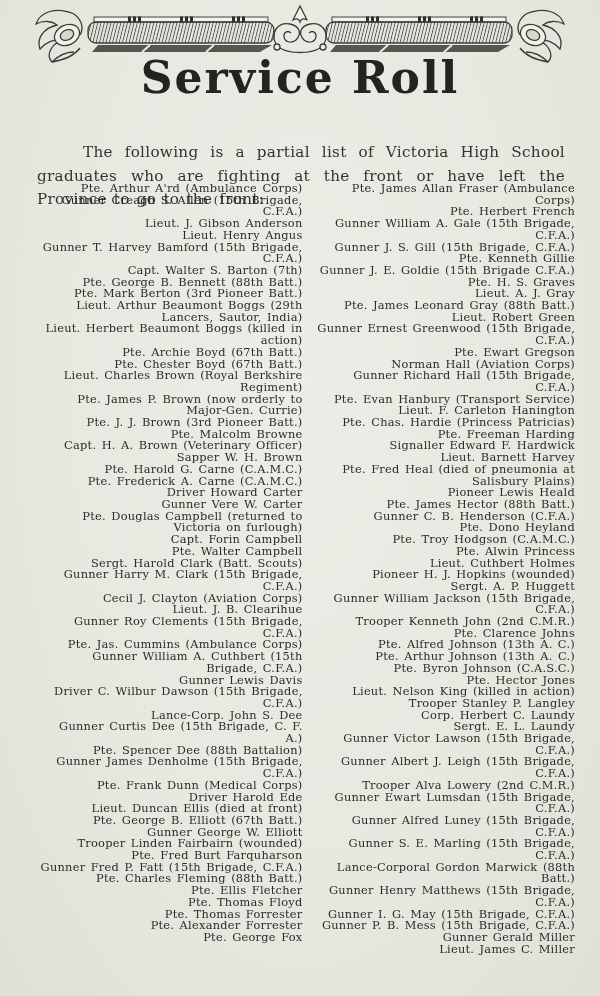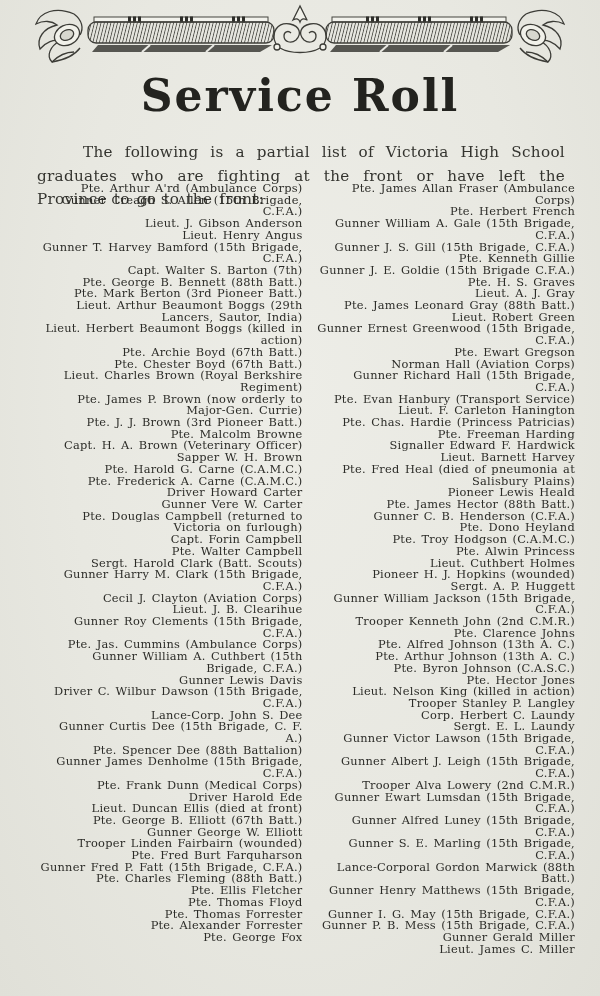--- a/index.html
+++ b/index.html
@@ -7,21 +7,21 @@
     position:relative;
     width:600px;height:996px;
     background:radial-gradient(ellipse at 50% 38%, #edede7 0%, #e8e8e1 55%, #e0e0d8 100%);
     overflow:hidden;
     font-family:"DejaVu Serif","Liberation Serif",serif;
     color:#2c2c28;
   }
   .ornament{position:absolute;top:4px;left:30px;width:540px;height:60px;}
   .ornament svg{display:block;width:100%;height:100%;}
   .title{
-    position:absolute;top:70px;left:0;width:100%;
+    position:absolute;top:52px;left:0;width:100%;
     margin:0;text-align:center;
     font-size:44px;font-weight:bold;letter-spacing:2px;
     color:#23231f;
   }
   .intro{
     position:absolute;top:141px;left:37px;width:528px;margin:0;
     font-size:15.2px;line-height:1.55;
     text-align:justify;text-indent:46px;
     letter-spacing:0.3px;word-spacing:2px;
     color:#34342f;

